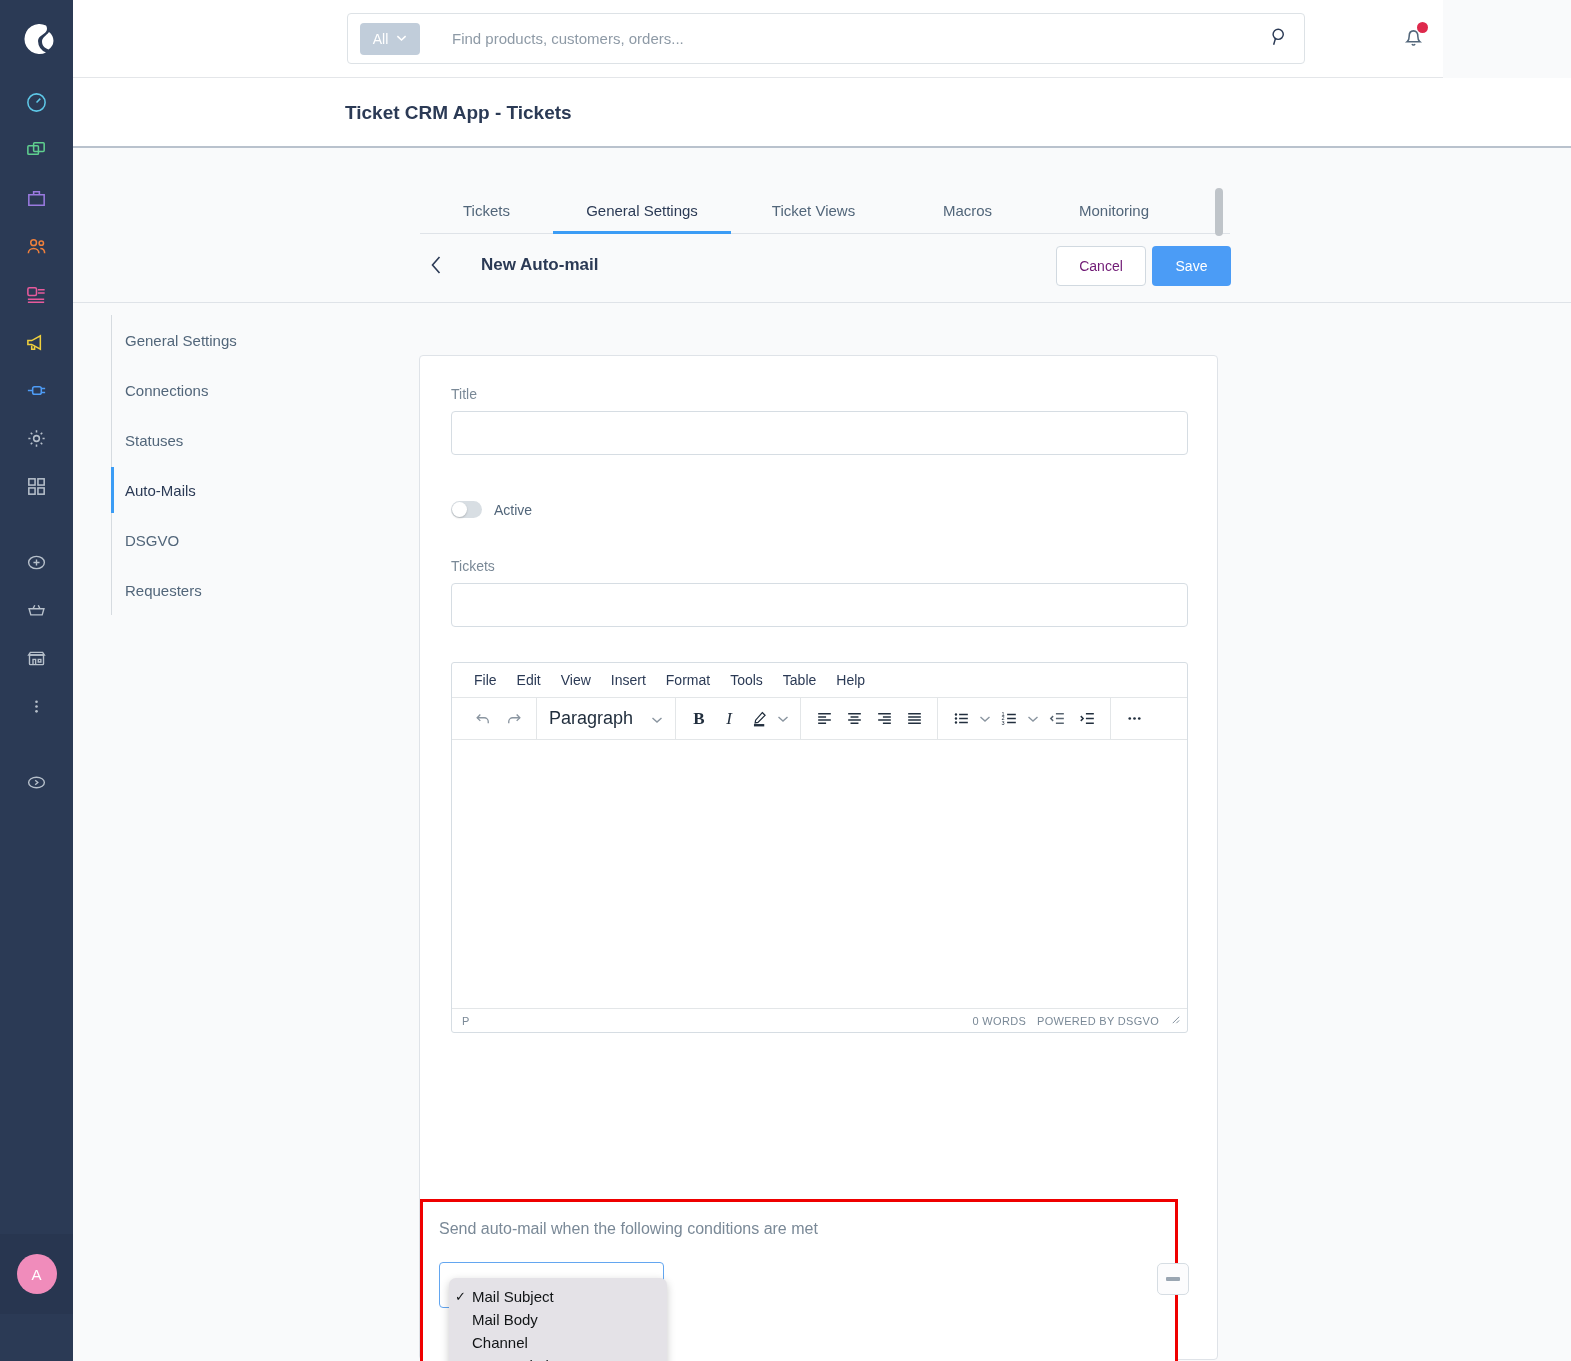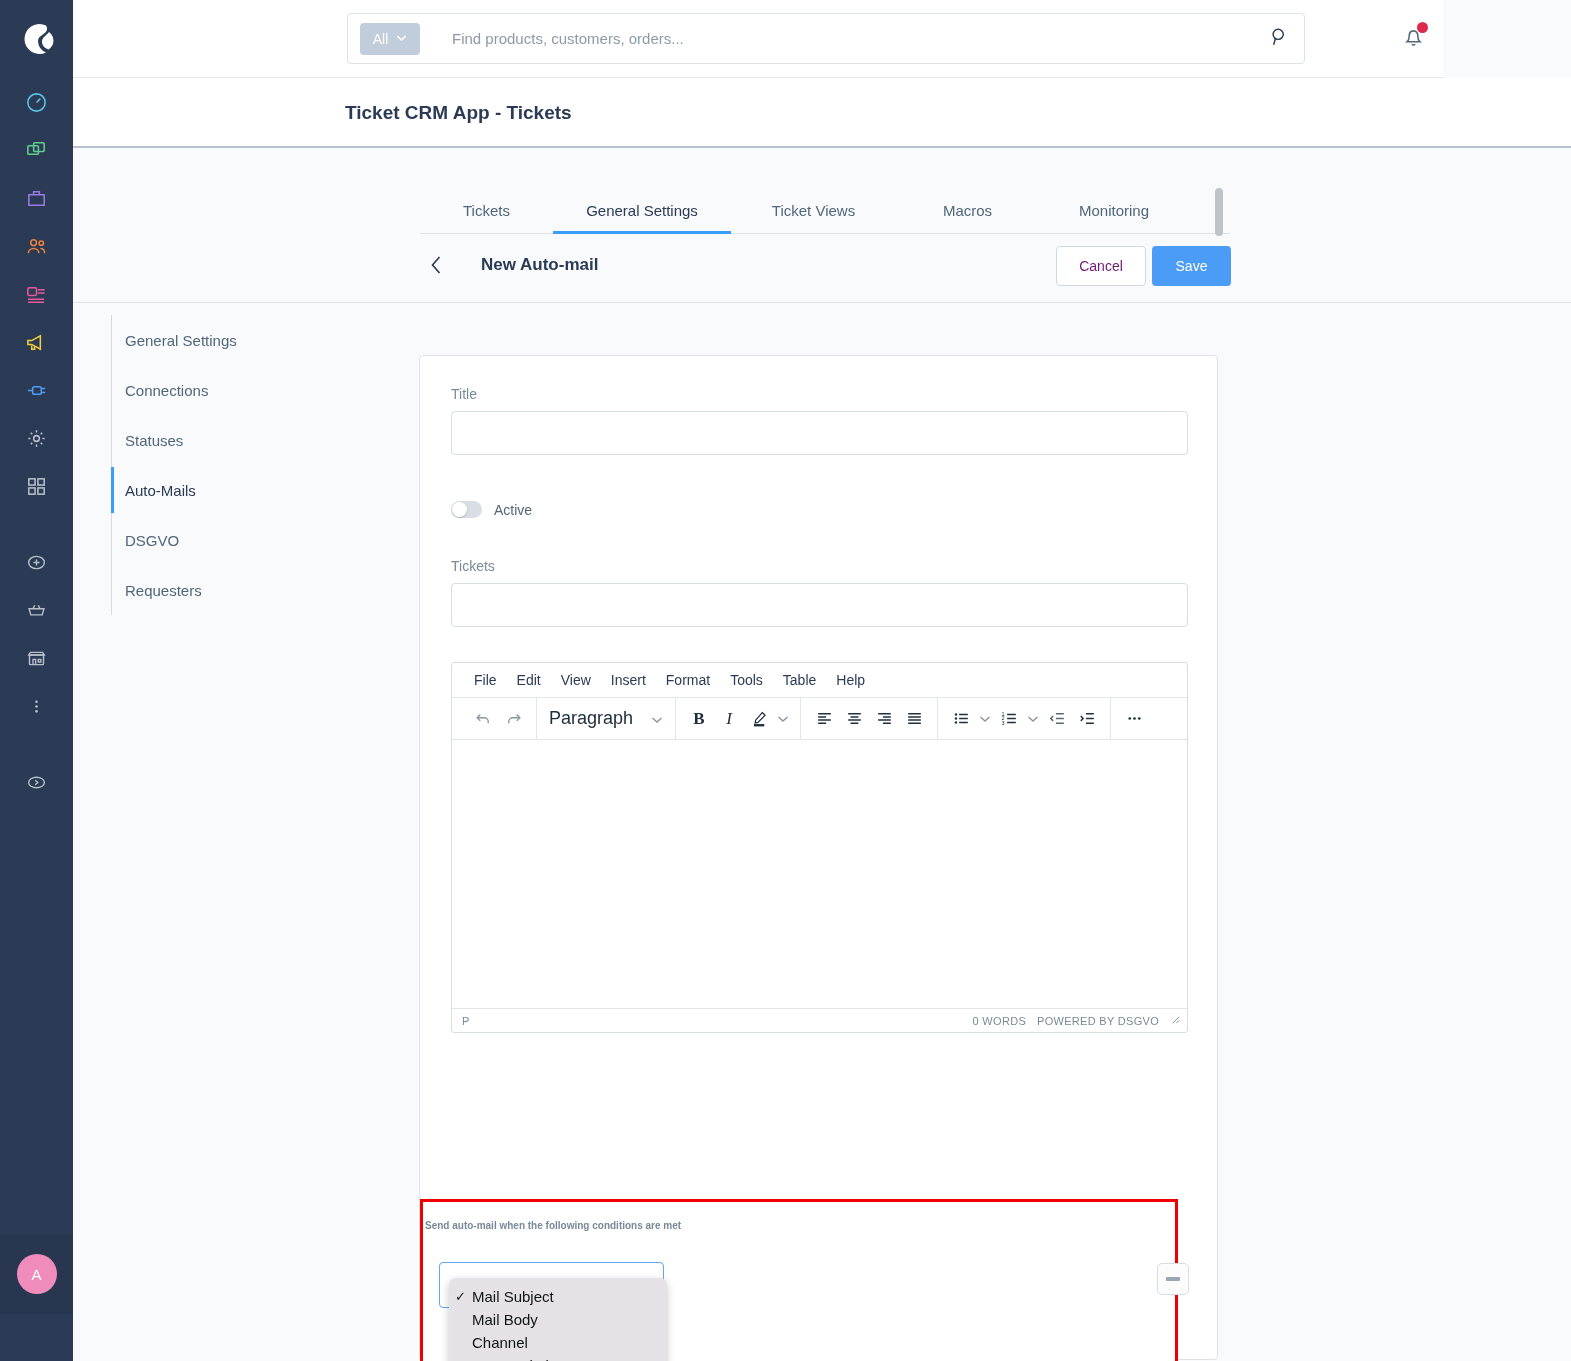--- a/index.html
+++ b/index.html
@@ -204,21 +204,21 @@
     letter-spacing:.3px;
   }
   #tiny-status .right { display:flex; align-items:center; gap:11px; }
 
   
   #conditions-box {
     position:absolute; left:0px; top:843px; width:758px; height:212px;
     border:3px solid #ef0000; background:#ffffff;
   }
   #cond-caption {
-    position:absolute; left:2px; top:18px; font-size:10px; color:#7a8997;font-weight:bold;
+    position:absolute; left:16px; top:18px; font-size:16px; color:#7a8997;
   }
   #cond-row {
     position:absolute; left:16px; top:60px; width:722px; height:46px;
   }
   #cond-select {
     position:absolute; left:0px; top:0px; width:225px; height:46px;
     border:1px solid #63a6f0; border-radius:4px; background:#fff;
   }
   #cond-remove {
     position:absolute; left:718px; top:1px; width:32px; height:32px;

